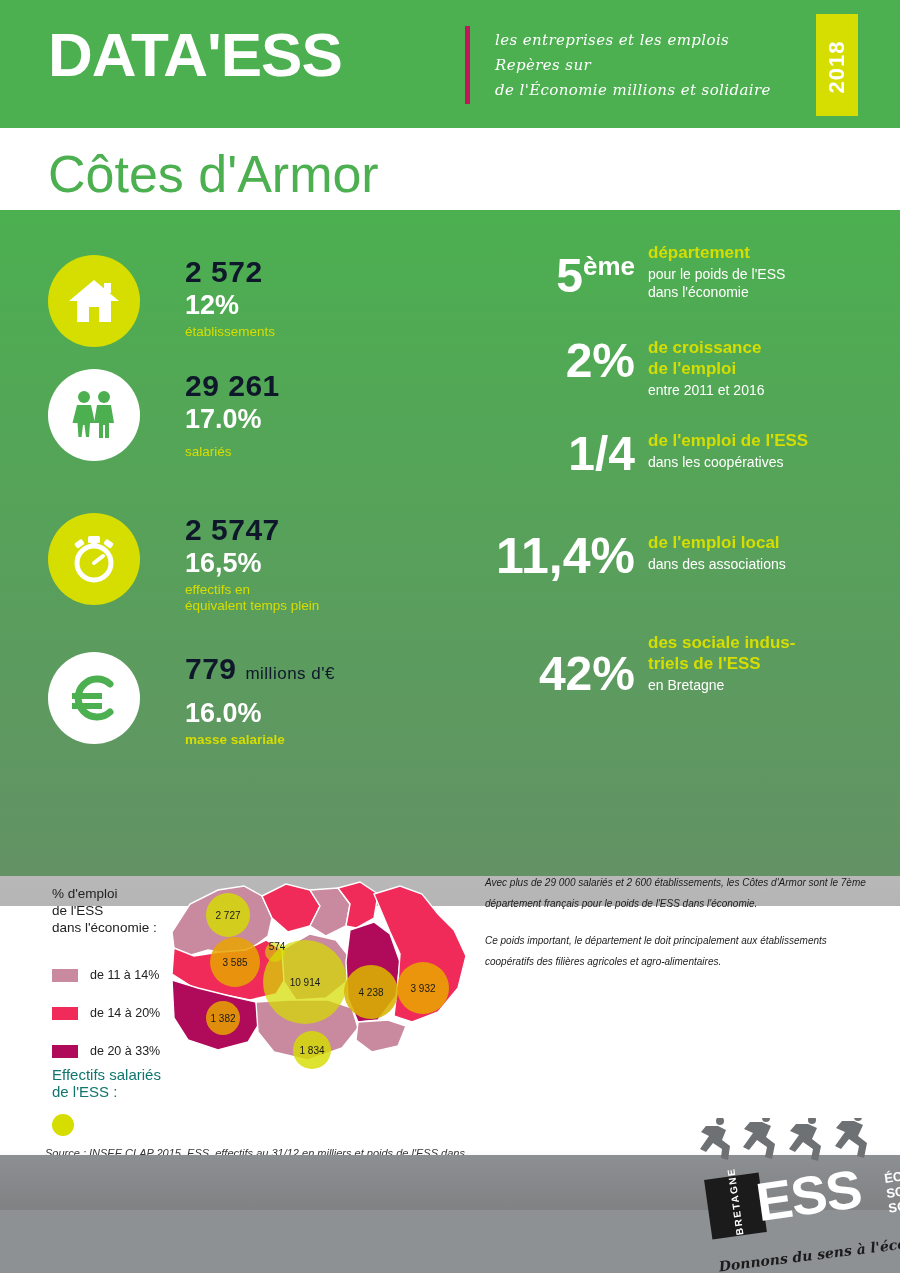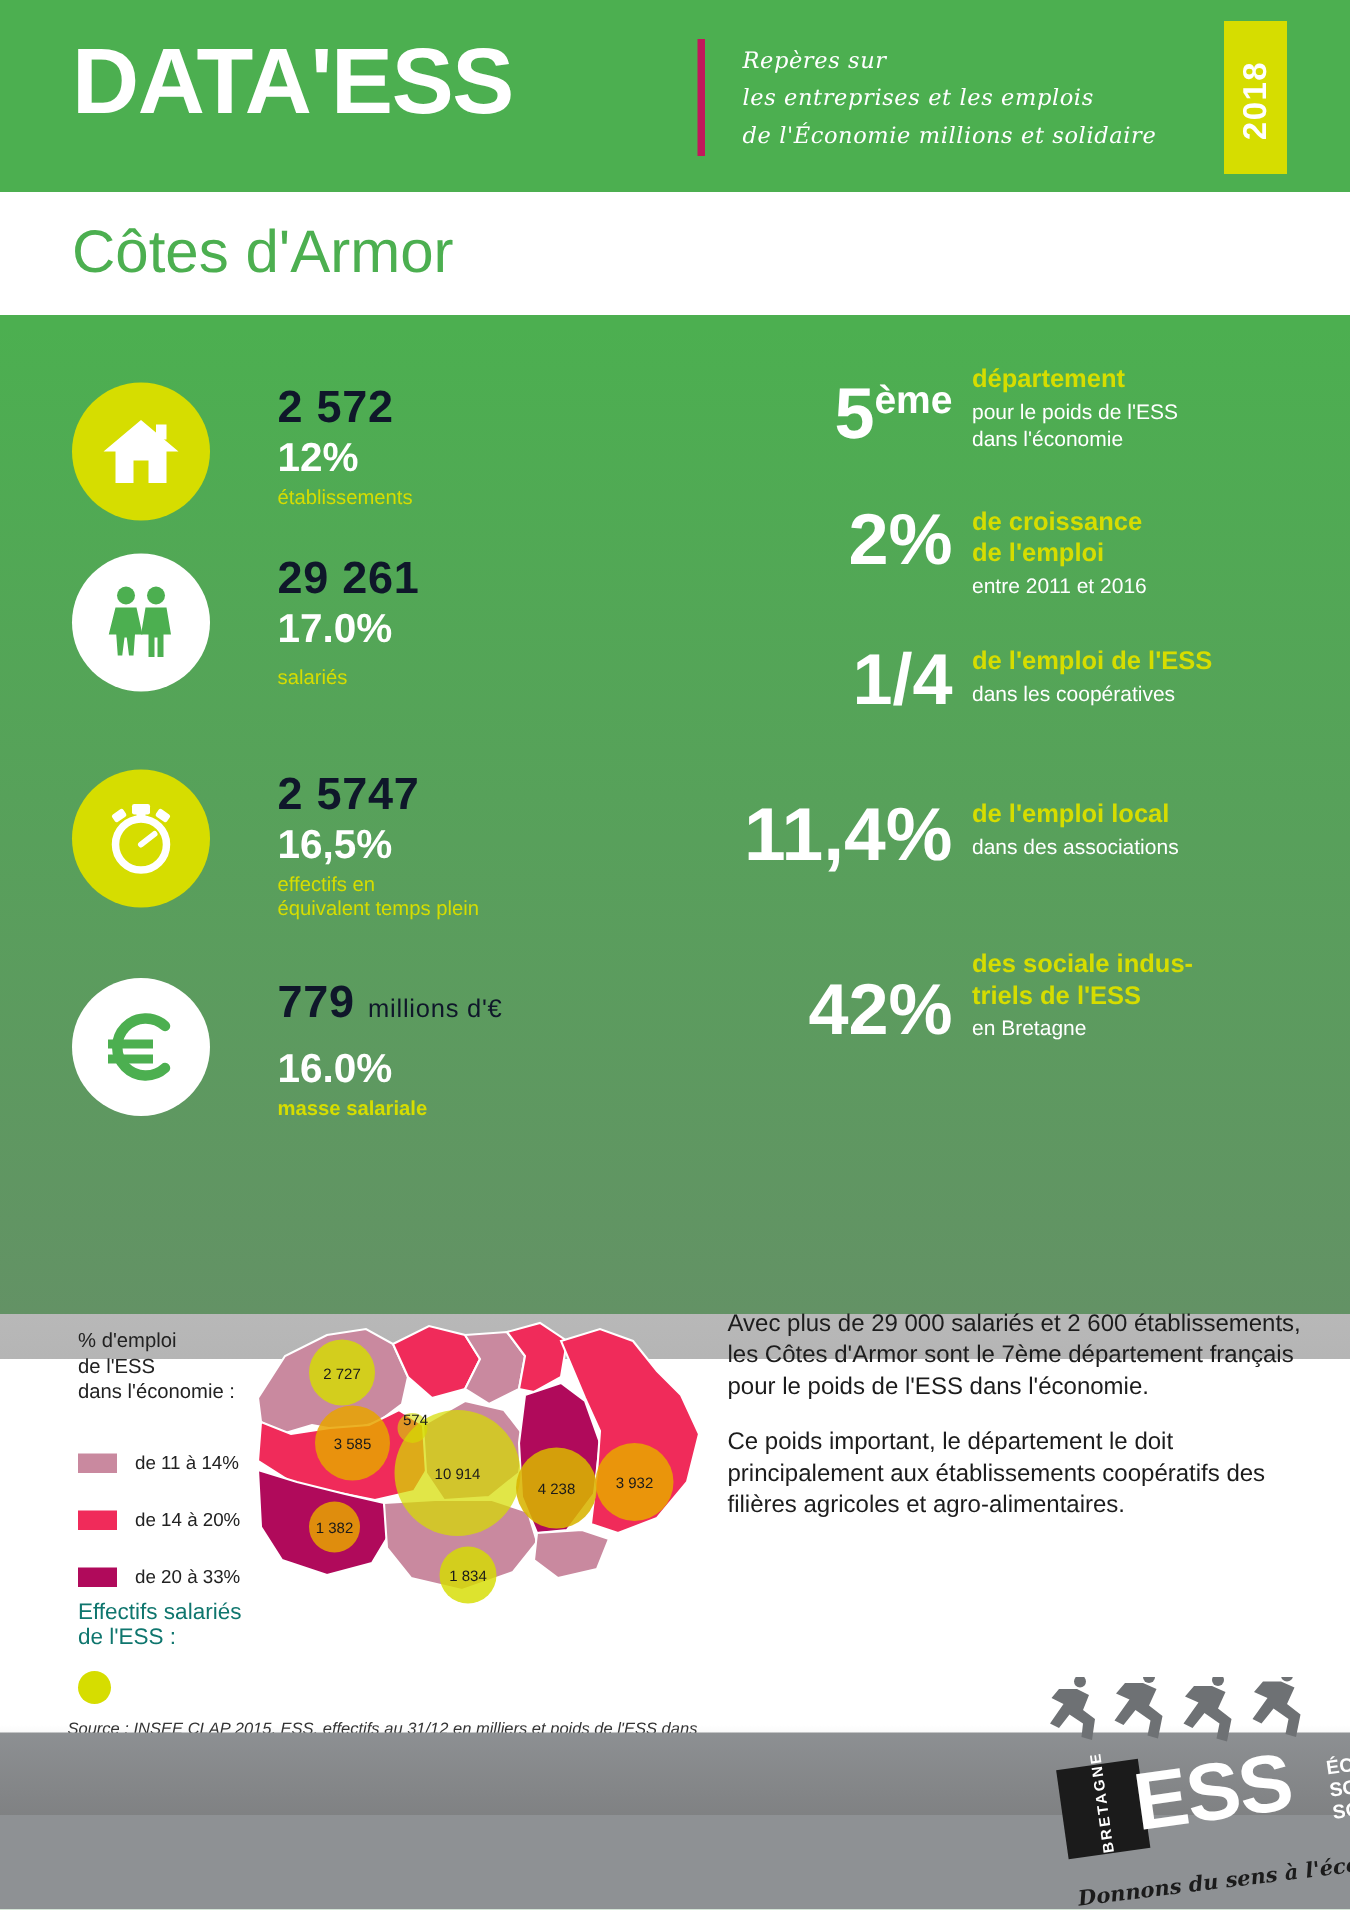--- a/index.html
+++ b/index.html
@@ -50,21 +50,21 @@
     color:#ffffff; font-size:22px; font-weight:bold; letter-spacing:1px;
   }
 
   
   .title-band{
     position:absolute; left:0; top:128px; width:900px; height:88px;
     background:#ffffff;
   }
   .dept-title{
     position:absolute; left:48px; top:18px;
-    color:#4CAF50; font-size:40px; font-weight:normal; line-height:1.1;
+    color:#4CAF50; font-size:52px; font-weight:normal; line-height:1.1;
   }
   .band-rule{
     position:absolute; left:0; top:210px; width:900px; height:6px;
     background:#4CAF50;
   }
 
   
   .green-body{
     position:absolute; left:0; top:216px; width:900px; height:660px;
     background:#4CAF50;
@@ -133,21 +133,21 @@
   .map-wrap{position:absolute; left:160px; top:870px; width:320px; height:220px;}
   .map-wrap svg{display:block;}
   .bubble-num{
     font-size:10px; fill:#1a1a1a;
     font-family:"Liberation Sans","DejaVu Sans",sans-serif;
     text-anchor:middle;
   }
 
   .body-text{position:absolute; left:485px; top:872px; width:385px;}
   .body-text p{
-    margin:0 0 16px 0; font-size:16px; line-height:21px; color:#1c1c1c;
+    margin:0 0 16px 0; font-size:10px; line-height:21px; color:#1c1c1c;font-style:italic;
   }
   .source{
     position:absolute; left:45px; top:1146px; width:460px;
     font-size:11px; font-style:italic; line-height:15px; color:#333;
   }
 
   
   .footer-gray{
     position:absolute; left:0; top:1155px; width:900px; height:118px;
     background:#8E9194;
@@ -192,22 +192,22 @@
 </style>
 </head>
 <body>
 
 <div id="poster">
 
   <div class="header">
     <div class="brand">DATA'ESS</div>
     <div class="brand-rule"></div>
     <div class="tagline">
+      <div>les entreprises et les emplois</div>
       <div>Repères sur</div>
-      <div>les entreprises et les emplois</div>
       <div>de l'Économie millions et solidaire</div>
     </div>
     <div class="year-badge">
       <span>2018</span>
     </div>
   </div>
 
   <div class="title-band">
     <div class="dept-title">Côtes d'Armor</div>
   </div>

